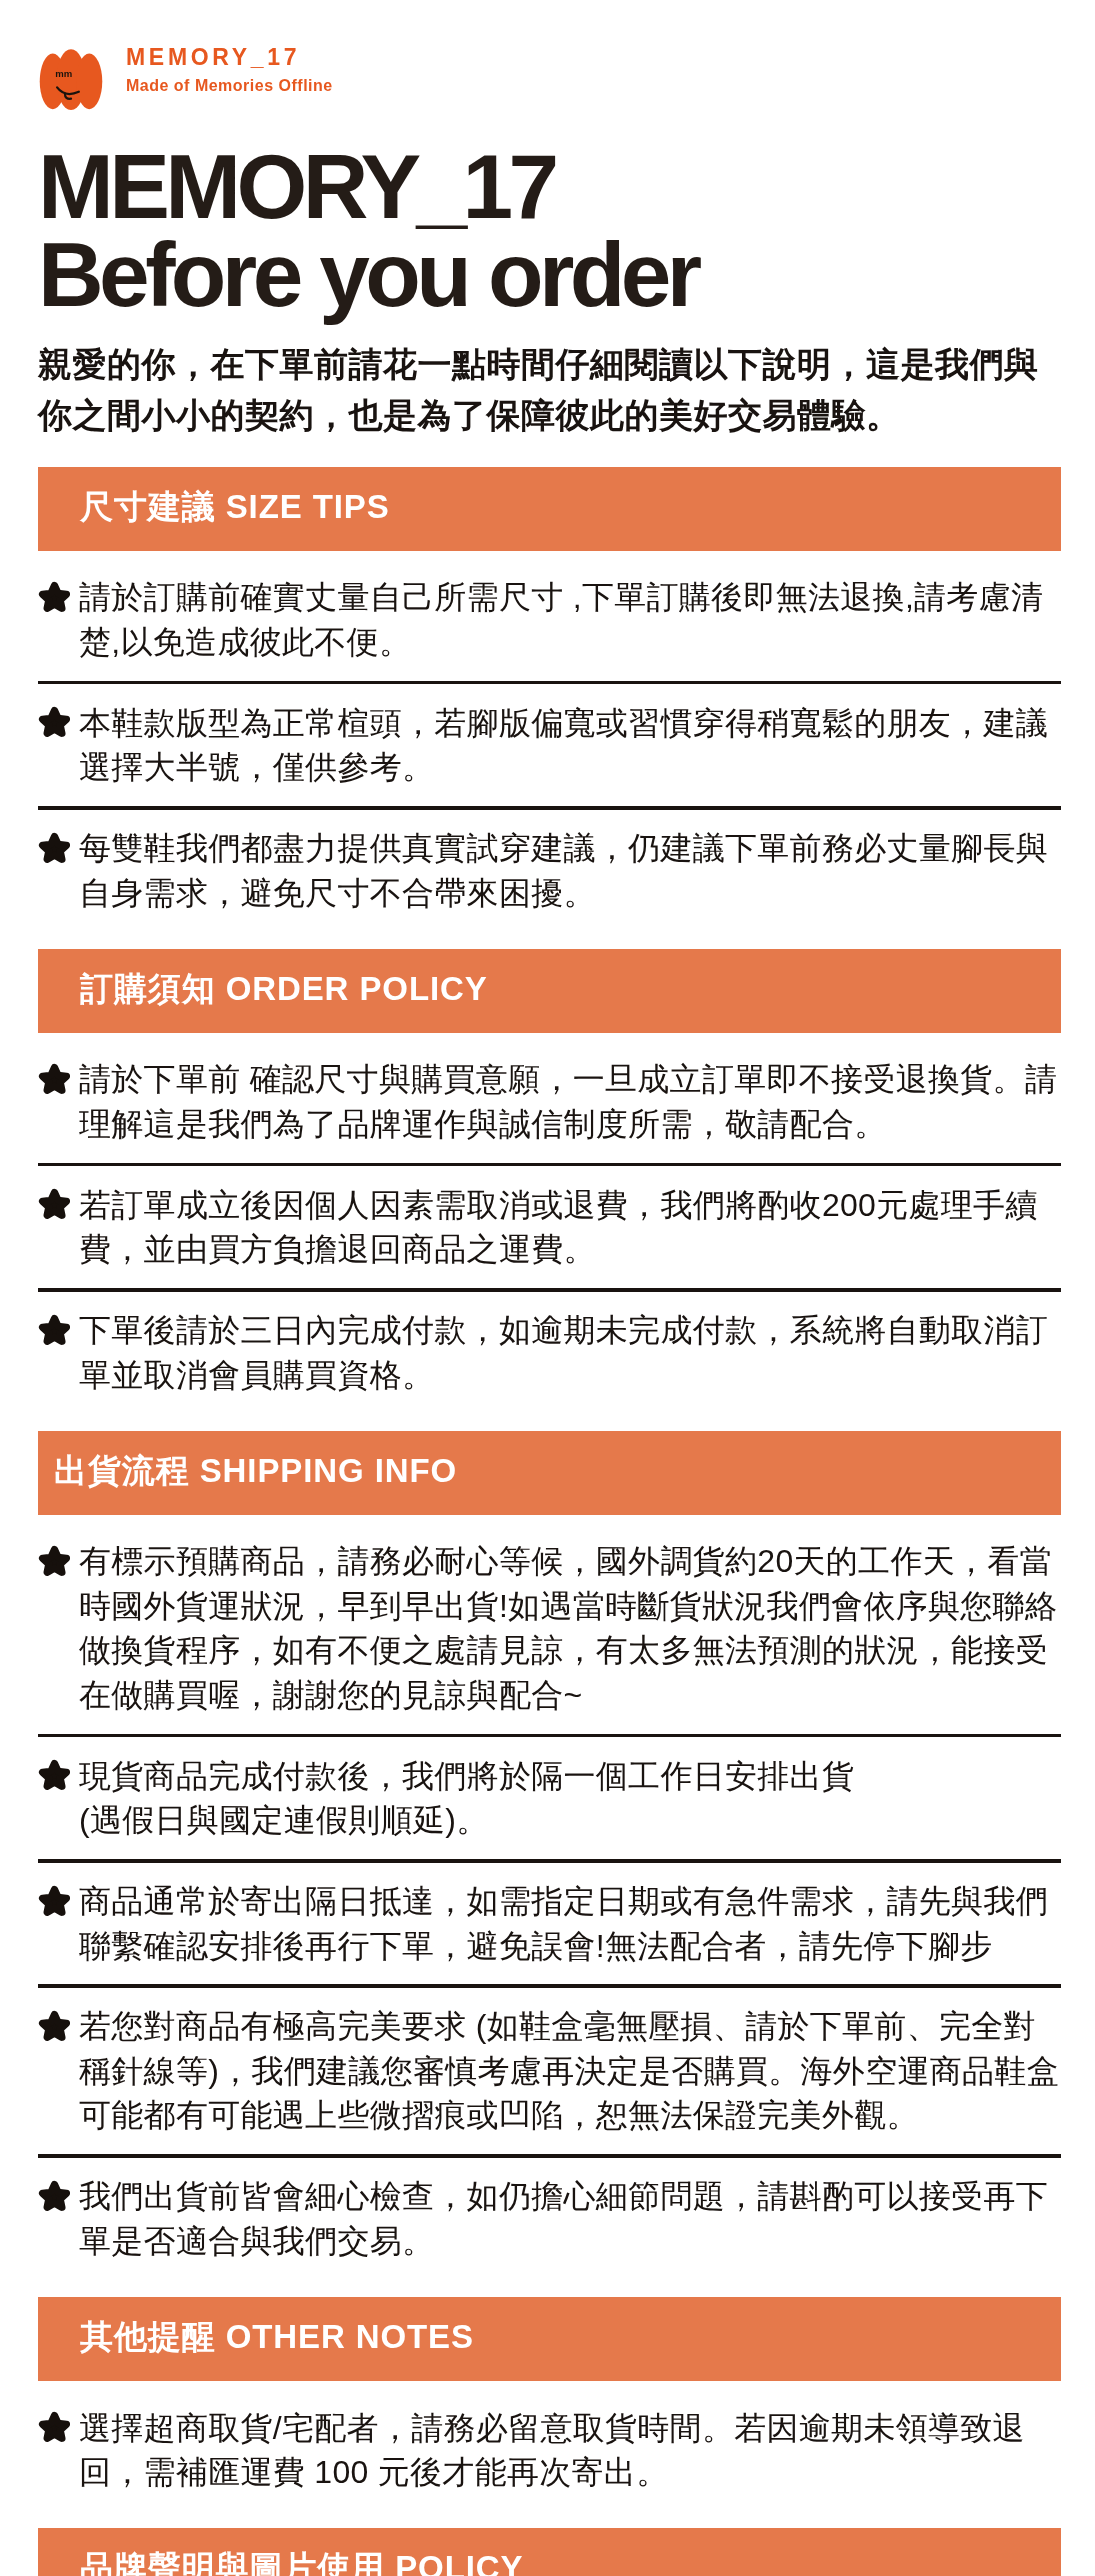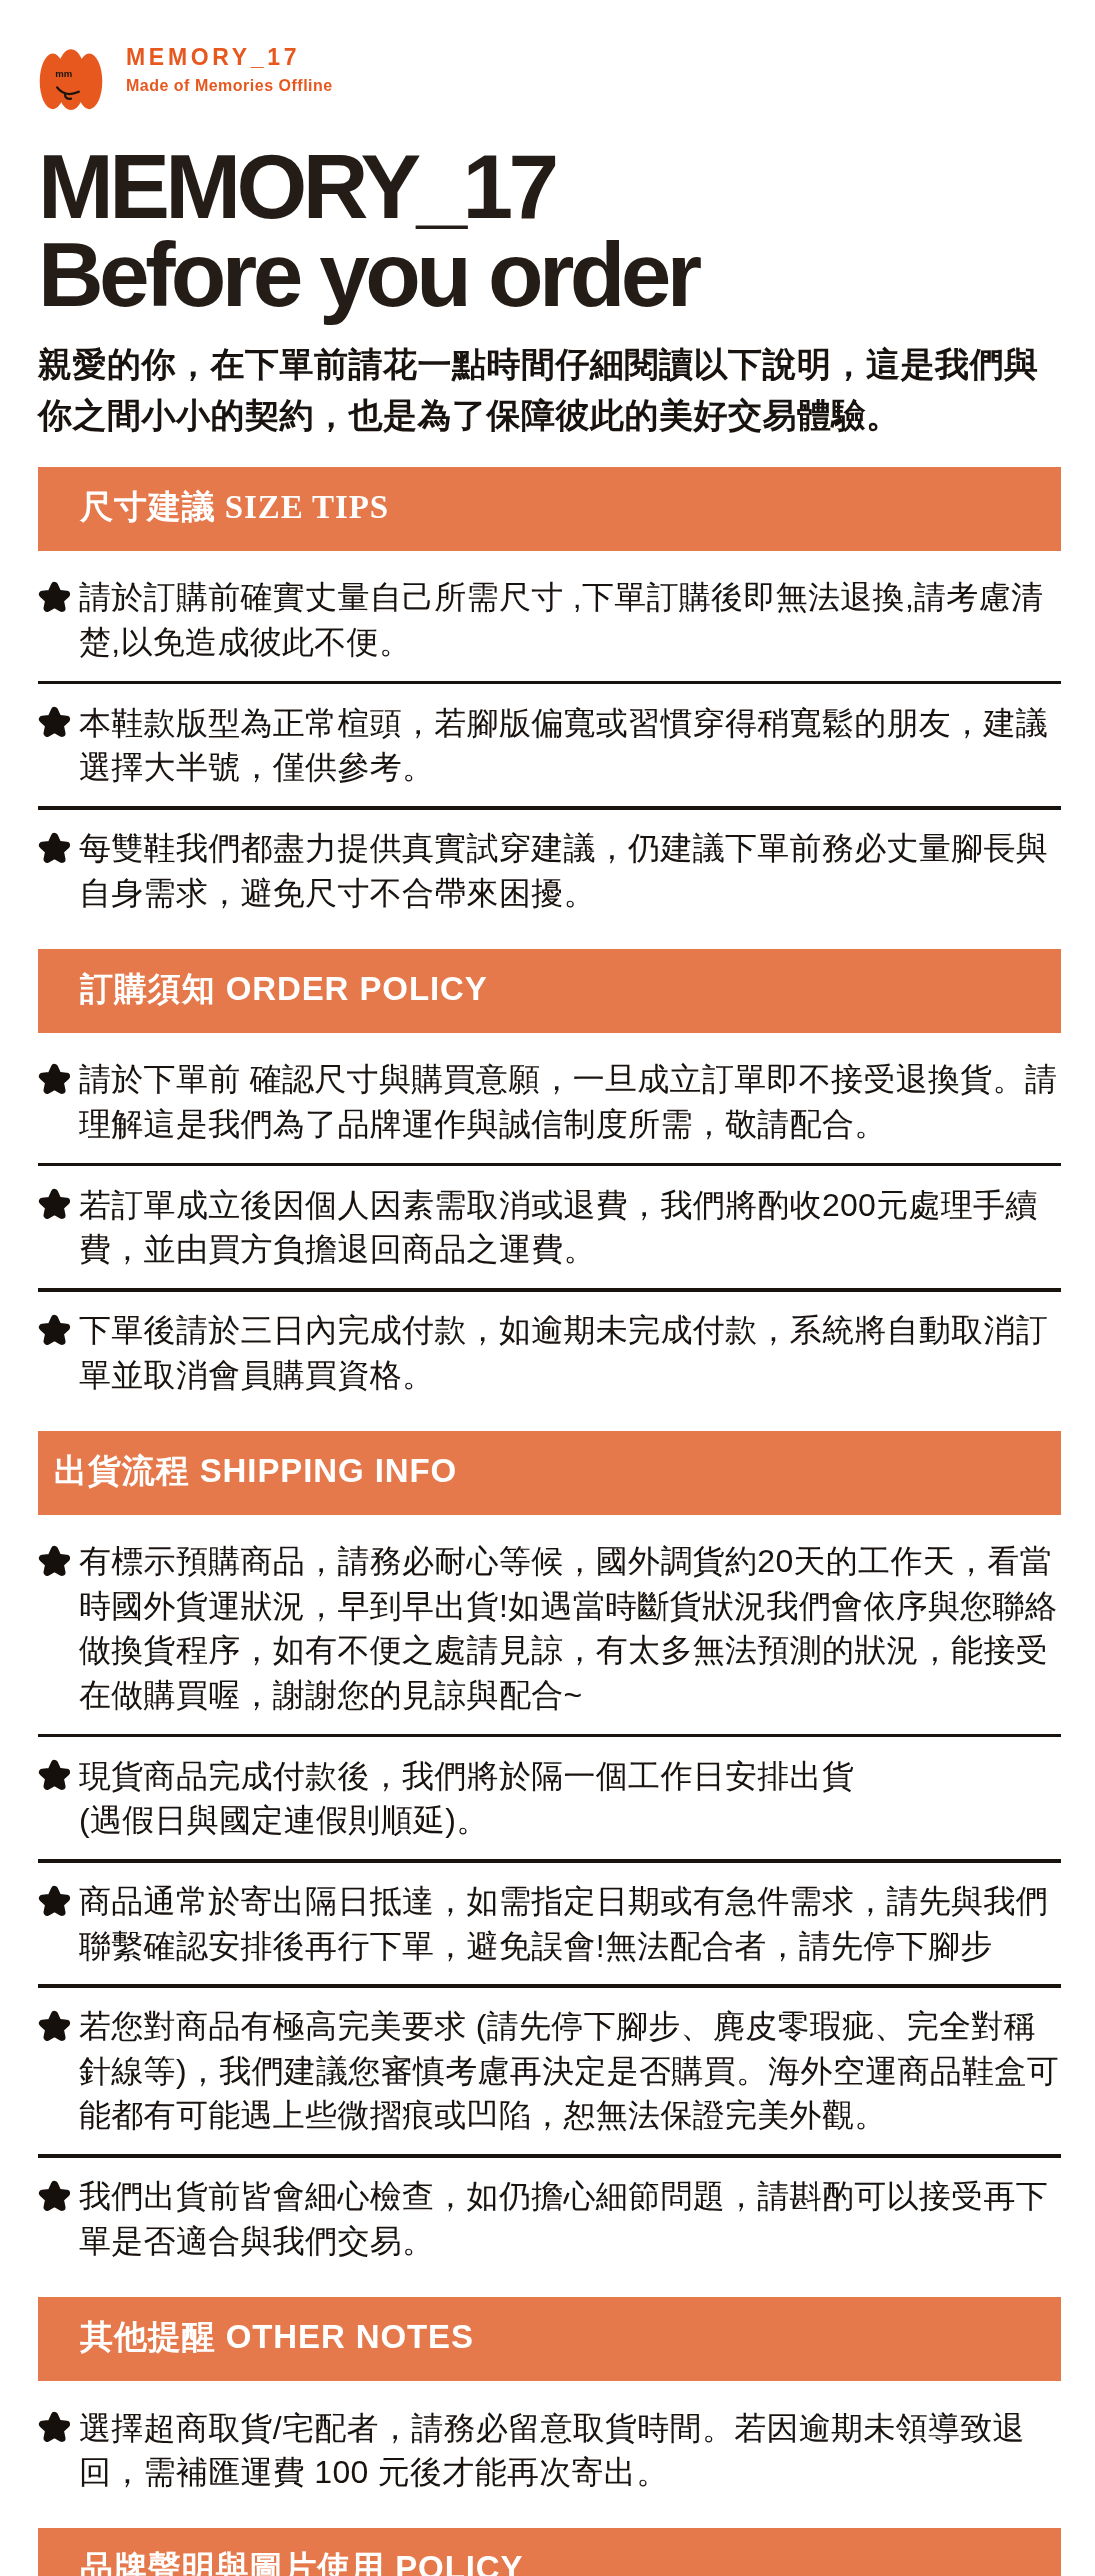--- a/index.html
+++ b/index.html
@@ -76,21 +76,21 @@
     </div>
     <div class="h1-line">
       <span>Before you order</span>
     </div>
   </h1>
 
   <p class="intro">親愛的你，在下單前請花一點時間仔細閱讀以下說明，這是我們與你之間小小的契約，也是為了保障彼此的美好交易體驗。</p>
 
   <main id="sections">
       <section class="policy-section">
-        <h2 class="band" style="margin: 25.6px 0px 16.4px; font-family: Liberation Serif, serif;">尺寸建議 SIZE TIPS</h2>
+        <h2 class="band" style="margin: 25.6px 0px 16.4px;">尺寸建議 SIZE TIPS</h2>
         <div class="item">
           <svg class="bullet-star" viewBox="0 0 100 100" aria-hidden="true">
             <polygon points="50,14 60.6,37.4 86.1,40.3 67.1,57.6 72.3,82.7 50,70 27.7,82.7 32.9,57.6 13.9,40.3 39.4,37.4" fill="#16100C" stroke="#16100C" stroke-width="22" stroke-linejoin="round"></polygon>
           </svg>
           <p class="item-text">請於訂購前確實丈量自己所需尺寸 ,下單訂購後即無法退換,請考慮清楚,以免造成彼此不便。</p>
         </div>
         <div class="divider"></div>
         <div class="item">
           <svg class="bullet-star" viewBox="0 0 100 100" aria-hidden="true">
             <polygon points="50,14 60.6,37.4 86.1,40.3 67.1,57.6 72.3,82.7 50,70 27.7,82.7 32.9,57.6 13.9,40.3 39.4,37.4" fill="#16100C" stroke="#16100C" stroke-width="22" stroke-linejoin="round"></polygon>
@@ -149,21 +149,21 @@
           <svg class="bullet-star" viewBox="0 0 100 100" aria-hidden="true">
             <polygon points="50,14 60.6,37.4 86.1,40.3 67.1,57.6 72.3,82.7 50,70 27.7,82.7 32.9,57.6 13.9,40.3 39.4,37.4" fill="#16100C" stroke="#16100C" stroke-width="22" stroke-linejoin="round"></polygon>
           </svg>
           <p class="item-text">商品通常於寄出隔日抵達，如需指定日期或有急件需求，請先與我們聯繫確認安排後再行下單，避免誤會!無法配合者，請先停下腳步</p>
         </div>
         <div class="divider"></div>
         <div class="item">
           <svg class="bullet-star" viewBox="0 0 100 100" aria-hidden="true">
             <polygon points="50,14 60.6,37.4 86.1,40.3 67.1,57.6 72.3,82.7 50,70 27.7,82.7 32.9,57.6 13.9,40.3 39.4,37.4" fill="#16100C" stroke="#16100C" stroke-width="22" stroke-linejoin="round"></polygon>
           </svg>
-          <p class="item-text">若您對商品有極高完美要求 (請先停下腳步、麂皮零瑕疵、完全對稱針線等)，我們建議您審慎考慮再決定是否購買。海外空運商品鞋盒可能都有可能遇上些微摺痕或凹陷，恕無法保證完美外觀。</p>
+          <p class="item-text">若您對商品有極高完美要求 (如鞋盒毫無壓損、請於下單前、完全對稱針線等)，我們建議您審慎考慮再決定是否購買。海外空運商品鞋盒可能都有可能遇上些微摺痕或凹陷，恕無法保證完美外觀。</p>
         </div>
         <div class="divider"></div>
         <div class="item">
           <svg class="bullet-star" viewBox="0 0 100 100" aria-hidden="true">
             <polygon points="50,14 60.6,37.4 86.1,40.3 67.1,57.6 72.3,82.7 50,70 27.7,82.7 32.9,57.6 13.9,40.3 39.4,37.4" fill="#16100C" stroke="#16100C" stroke-width="22" stroke-linejoin="round"></polygon>
           </svg>
           <p class="item-text">我們出貨前皆會細心檢查，如仍擔心細節問題，請斟酌可以接受再下單是否適合與我們交易。</p>
         </div>
       </section>
       <section class="policy-section">

